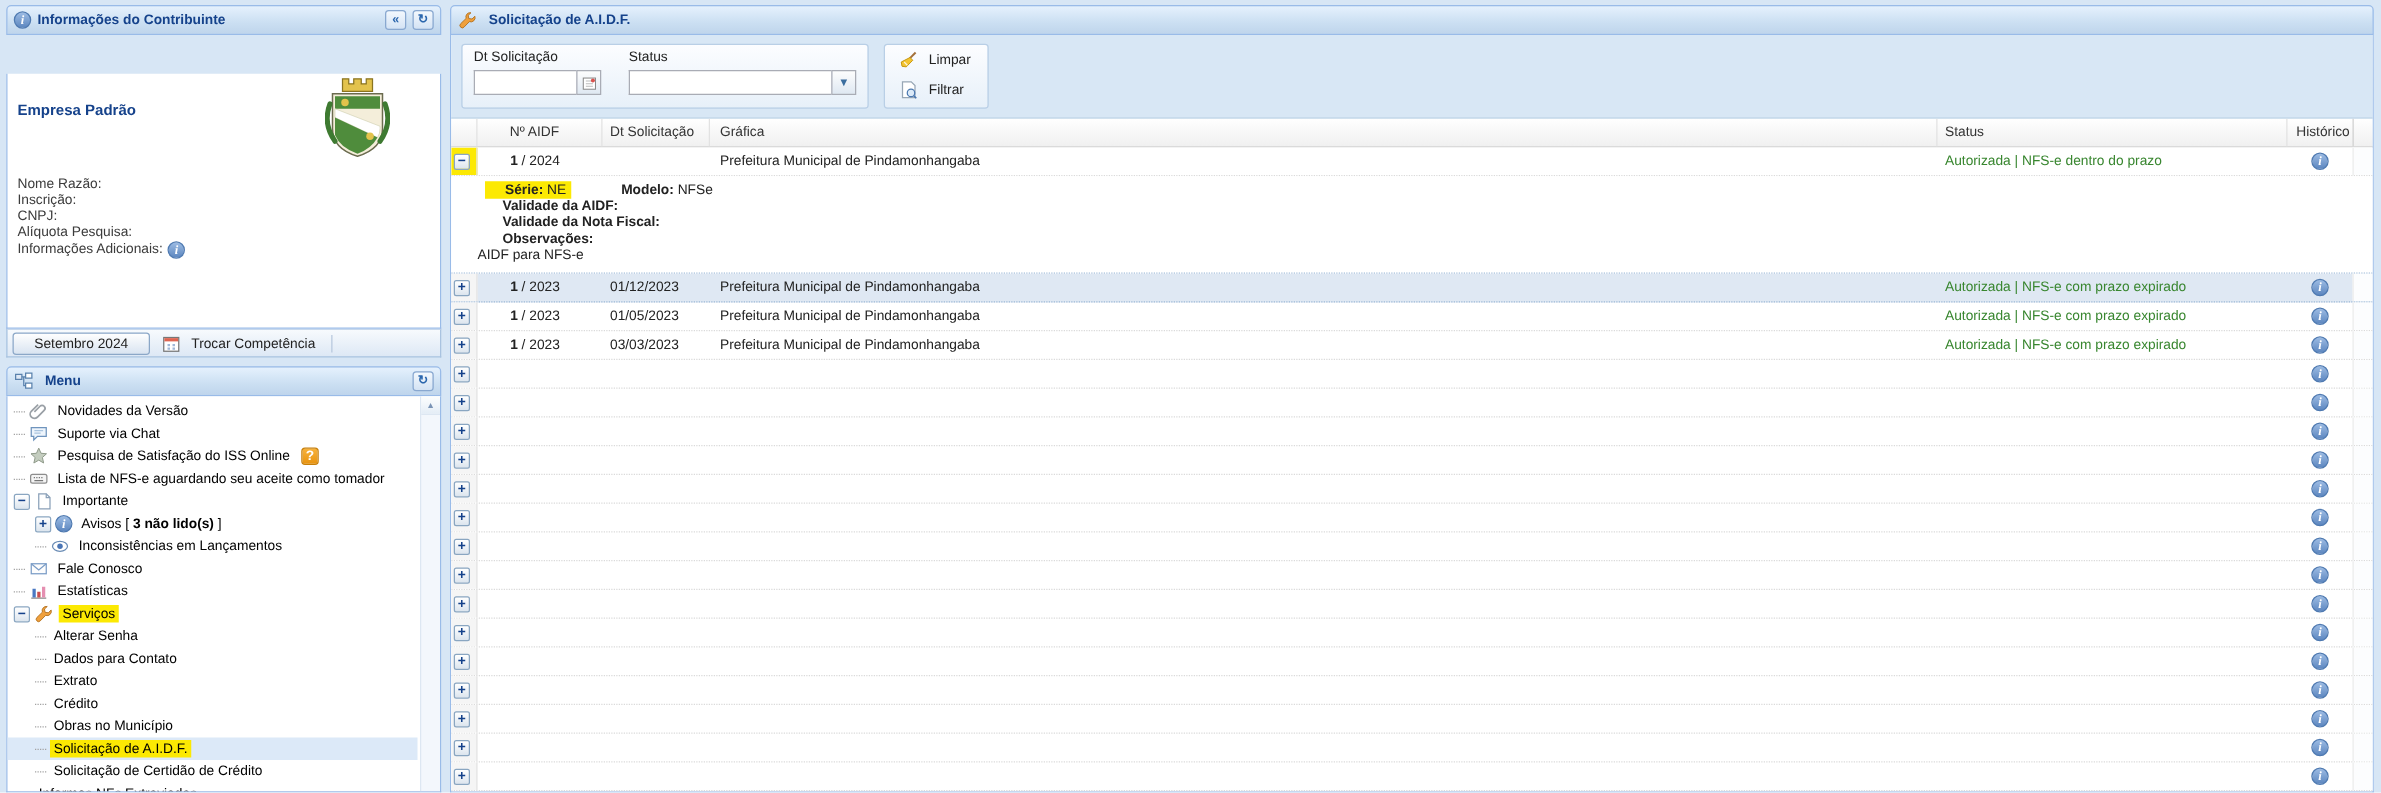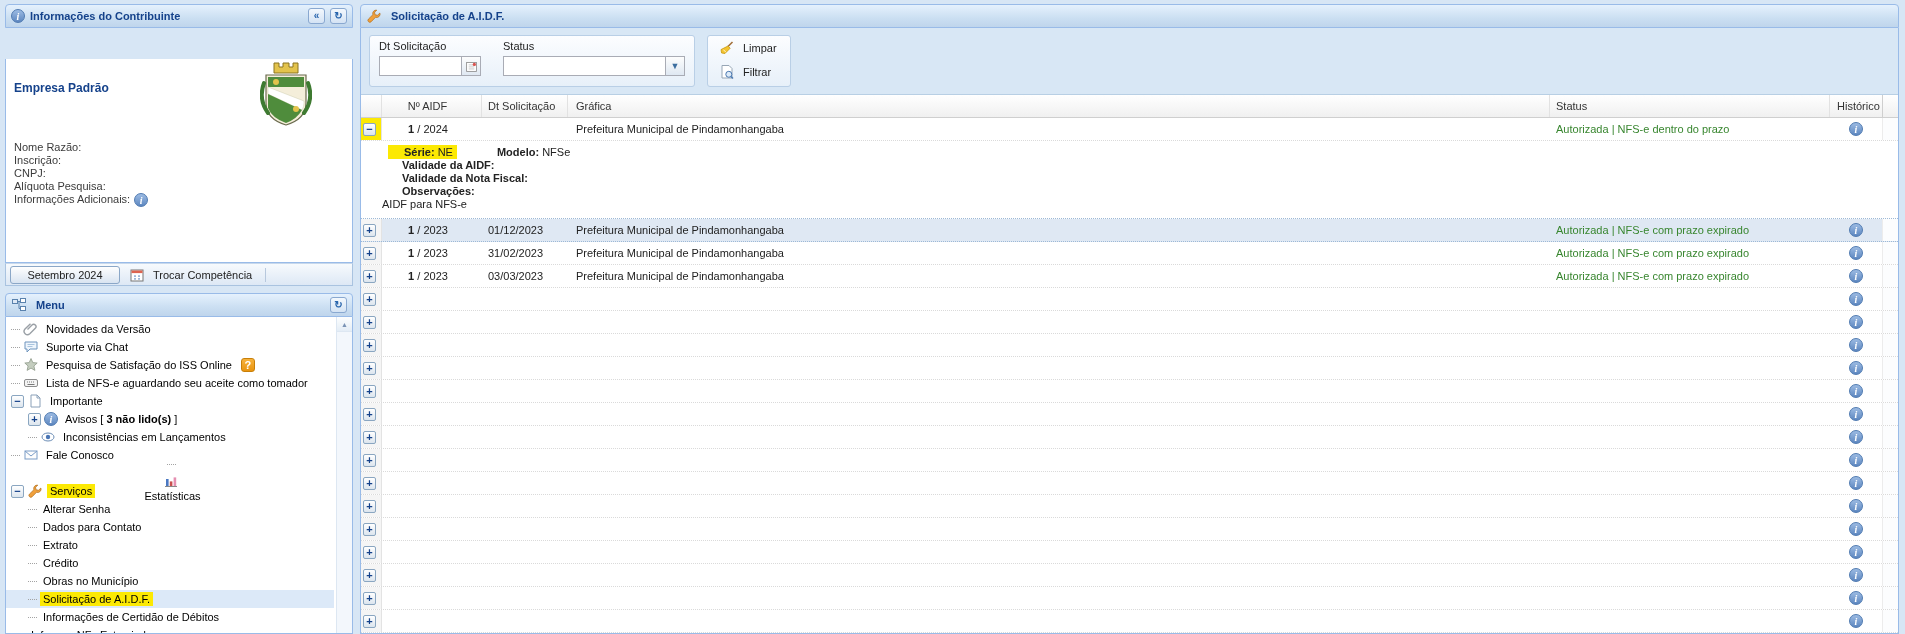--- a/index.html
+++ b/index.html
@@ -286,21 +286,21 @@
             <div class="tree-item" style="padding-left: 5px;">
               <span class="guide"></span>
               <span class="icon">
                 <svg viewBox="0 0 16 16">
                   <rect x="2" y="4" width="12" height="8" fill="#fdfdfd" stroke="#7a9cc6"></rect>
                   <path d="M2 4l6 5 6-5" fill="none" stroke="#7a9cc6"></path>
                 </svg>
               </span>
               <span class="tree-label">Fale Conosco</span>
             </div>
-            <div class="tree-item" style="padding-left: 5px; flex-direction: column;">
+            <div class="tree-item" style="padding-left: 5px;">
               <span class="guide"></span>
               <span class="icon">
                 <svg viewBox="0 0 16 16">
                   <path d="M2 13.5h12" stroke="#888"></path>
                   <rect x="3" y="6" width="2.6" height="7" fill="#4a78c2"></rect>
                   <rect x="6.8" y="8.4" width="2.6" height="4.6" fill="#c94f4f"></rect>
                   <rect x="10.6" y="4.4" width="2.6" height="8.6" fill="#e58fb1"></rect>
                 </svg>
               </span>
               <span class="tree-label">Estatísticas</span>
@@ -333,21 +333,21 @@
             <div class="tree-item" style="padding-left: 22px;">
               <span class="guide"></span>
               <span class="tree-label">Obras no Município</span>
             </div>
             <div class="tree-item selected" style="padding-left: 22px;">
               <span class="guide"></span>
               <span class="tree-label hl">Solicitação de A.I.D.F.</span>
             </div>
             <div class="tree-item" style="padding-left: 22px;">
               <span class="guide"></span>
-              <span class="tree-label">Informações de Certidão de Débitos</span>
+              <span class="tree-label">Solicitação de Certidão de Crédito</span>
             </div>
             <div class="tree-item" style="padding-left: 22px;">
               <span class="tree-label">Informes NFs Extraviadas</span>
             </div>
           </div>
         <div class="menu-scrollbar">
           <div class="sb-arrow">▲</div>
         </div>
       </div>
     </div>
@@ -467,21 +467,21 @@
             <div class="col-hist">
               <span class="info-circle">i</span>
             </div>
             <div class="col-gutter"></div>
           </div>
           <div class="grid-row">
             <div class="col-exp">
               <span class="exp-box">+</span>
             </div>
             <div class="col-num"><b>1</b> / 2023</div>
-            <div class="col-date">31/02/2023</div>
+            <div class="col-date">01/05/2023</div>
             <div class="col-graf">Prefeitura Municipal de Pindamonhangaba</div>
             <div class="col-status"><span class="status-text">Autorizada | NFS-e com prazo expirado</span></div>
             <div class="col-hist">
               <span class="info-circle">i</span>
             </div>
             <div class="col-gutter"></div>
           </div>
           <div class="grid-row">
             <div class="col-exp">
               <span class="exp-box">+</span>

